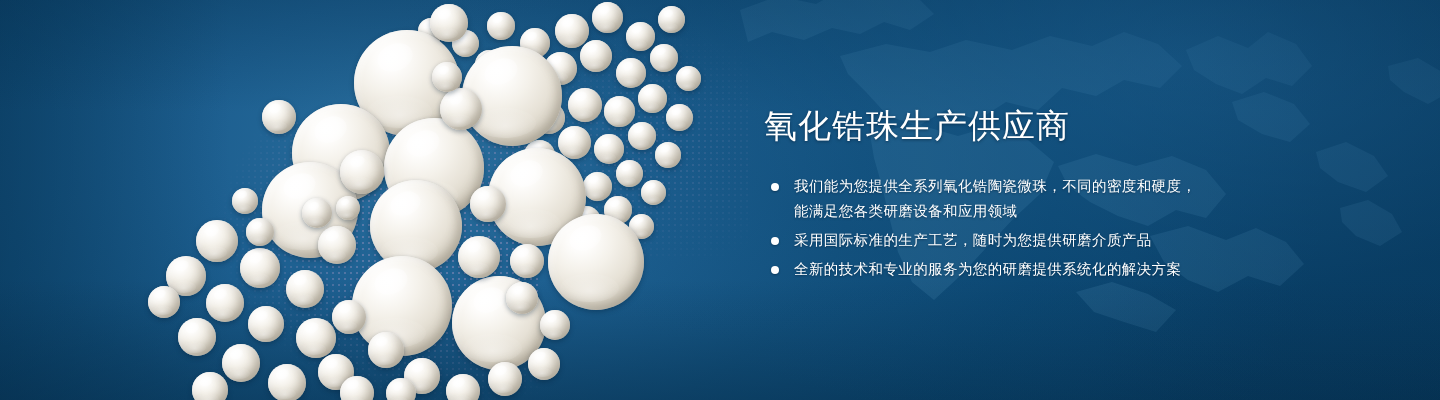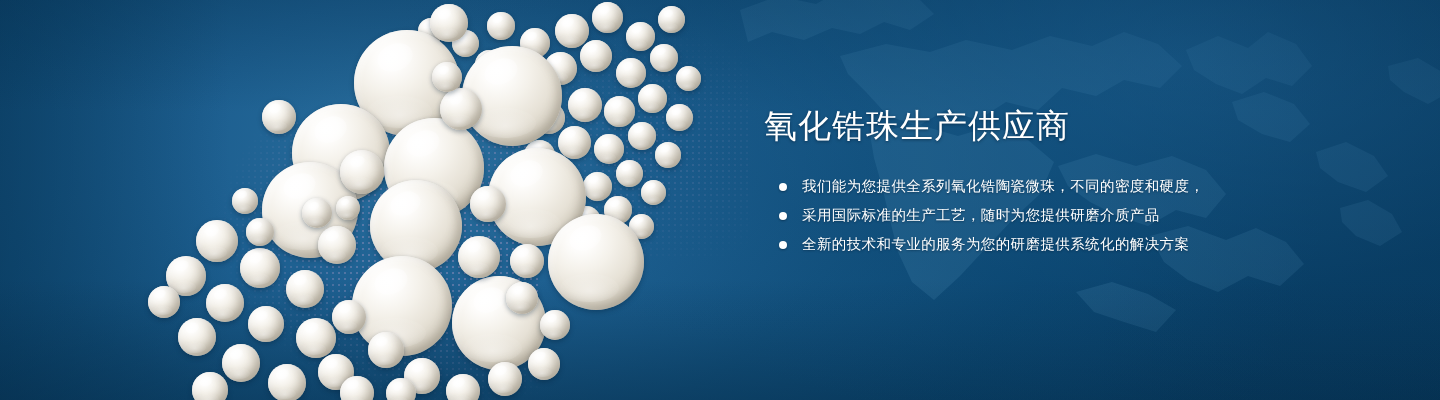--- a/index.html
+++ b/index.html
@@ -136,21 +136,21 @@
     font-size: 33px;
     line-height: 44px;
     font-weight: 400;
     letter-spacing: 1px;
     margin: 0 0 26px 0;
     text-shadow: 0 1px 3px rgba(2,26,47,0.55);
     white-space: nowrap;
   }
   .bullets {
     list-style: none;
-    margin: 12px;
+    margin: 4px;
     padding: 0;
   }
   .bullet {
     position: relative;
     padding-left: 26px;
     color: #ffffff;
     font-size: 14.5px;
     line-height: 25px;
     letter-spacing: 0.4px;
     margin-bottom: 4px;
@@ -285,20 +285,21 @@
     <div class="bead" style="left:336px;top:196px;width:24px;height:24px;"></div>
   </div>
 
   <div class="content">
     <h1 class="headline">氧化锆珠生产供应商</h1>
 
     <ul class="bullets">
       <li class="bullet">
         <span class="dot"></span>
         <span class="bullet-line">我们能为您提供全系列氧化锆陶瓷微珠，不同的密度和硬度，</span>
+        <span class="bullet-line">能满足您各类研磨设备和应用领域</span>
       </li>
       <li class="bullet">
         <span class="dot"></span>
         <span class="bullet-line">采用国际标准的生产工艺，随时为您提供研磨介质产品</span>
       </li>
       <li class="bullet">
         <span class="dot"></span>
         <span class="bullet-line">全新的技术和专业的服务为您的研磨提供系统化的解决方案</span>
       </li>
     </ul>

